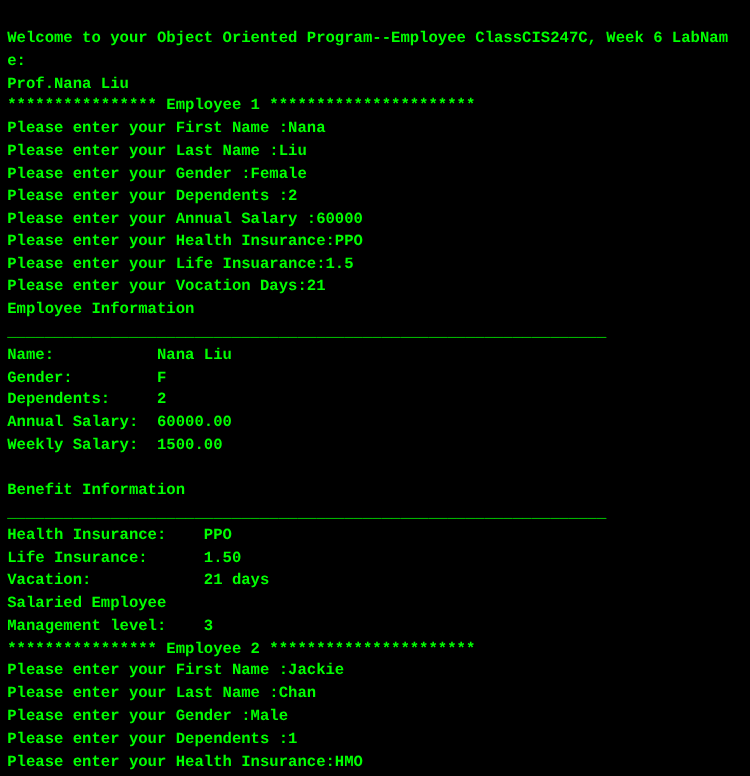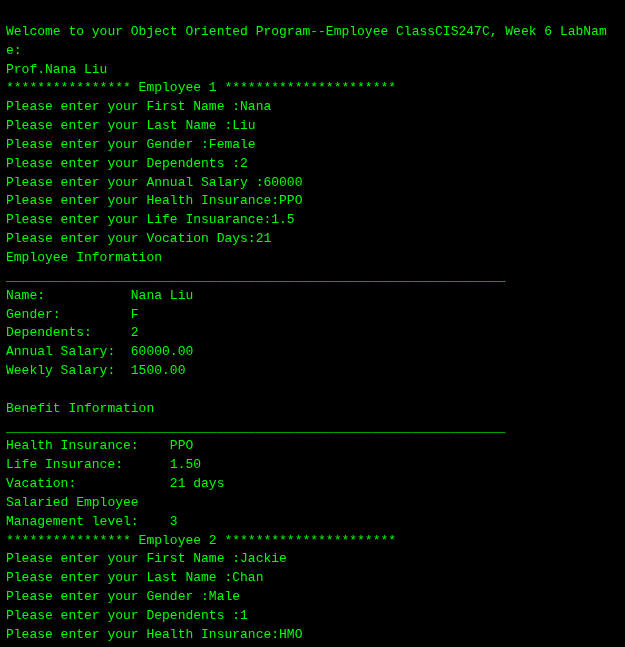--- a/index.html
+++ b/index.html
@@ -17,19 +17,20 @@
       padding: 4px 6px;
       line-height: 1.45;
       overflow: hidden;
     }
     .terminal {
       white-space: pre-wrap;
       word-break: break-all;
     }
     .line {
       display: block;
+      font-weight: bold;
     }
   </style>
 </head>
 <body>
 
 <div class="terminal">
 <span class="line">Welcome to your Object Oriented Program--Employee ClassCIS247C, Week 6 LabName:</span><span class="line">Prof.Nana Liu</span><span class="line">**************** Employee 1 **********************</span><span class="line">Please enter your First Name :Nana</span><span class="line">Please enter your Last Name :Liu</span><span class="line">Please enter your Gender :Female</span><span class="line">Please enter your Dependents :2</span><span class="line">Please enter your Annual Salary :60000</span><span class="line">Please enter your Health Insurance:PPO</span><span class="line">Please enter your Life Insuarance:1.5</span><span class="line">Please enter your Vocation Days:21</span><span class="line">Employee Information</span><span class="line">________________________________________________________________</span><span class="line">Name:           Nana Liu</span><span class="line">Gender:         F</span><span class="line">Dependents:     2</span><span class="line">Annual Salary:  60000.00</span><span class="line">Weekly Salary:  1500.00</span><span class="line">&nbsp;</span><span class="line">Benefit Information</span><span class="line">________________________________________________________________</span><span class="line">Health Insurance:    PPO</span><span class="line">Life Insurance:      1.50</span><span class="line">Vacation:            21 days</span><span class="line">Salaried Employee</span><span class="line">Management level:    3</span><span class="line">**************** Employee 2 **********************</span><span class="line">Please enter your First Name :Jackie</span><span class="line">Please enter your Last Name :Chan</span><span class="line">Please enter your Gender :Male</span><span class="line">Please enter your Dependents :1</span><span class="line">Please enter your Health Insurance:HMO</span><span class="line">Please enter your Life Insuarance:100</span></div>
 
 </body></html>

